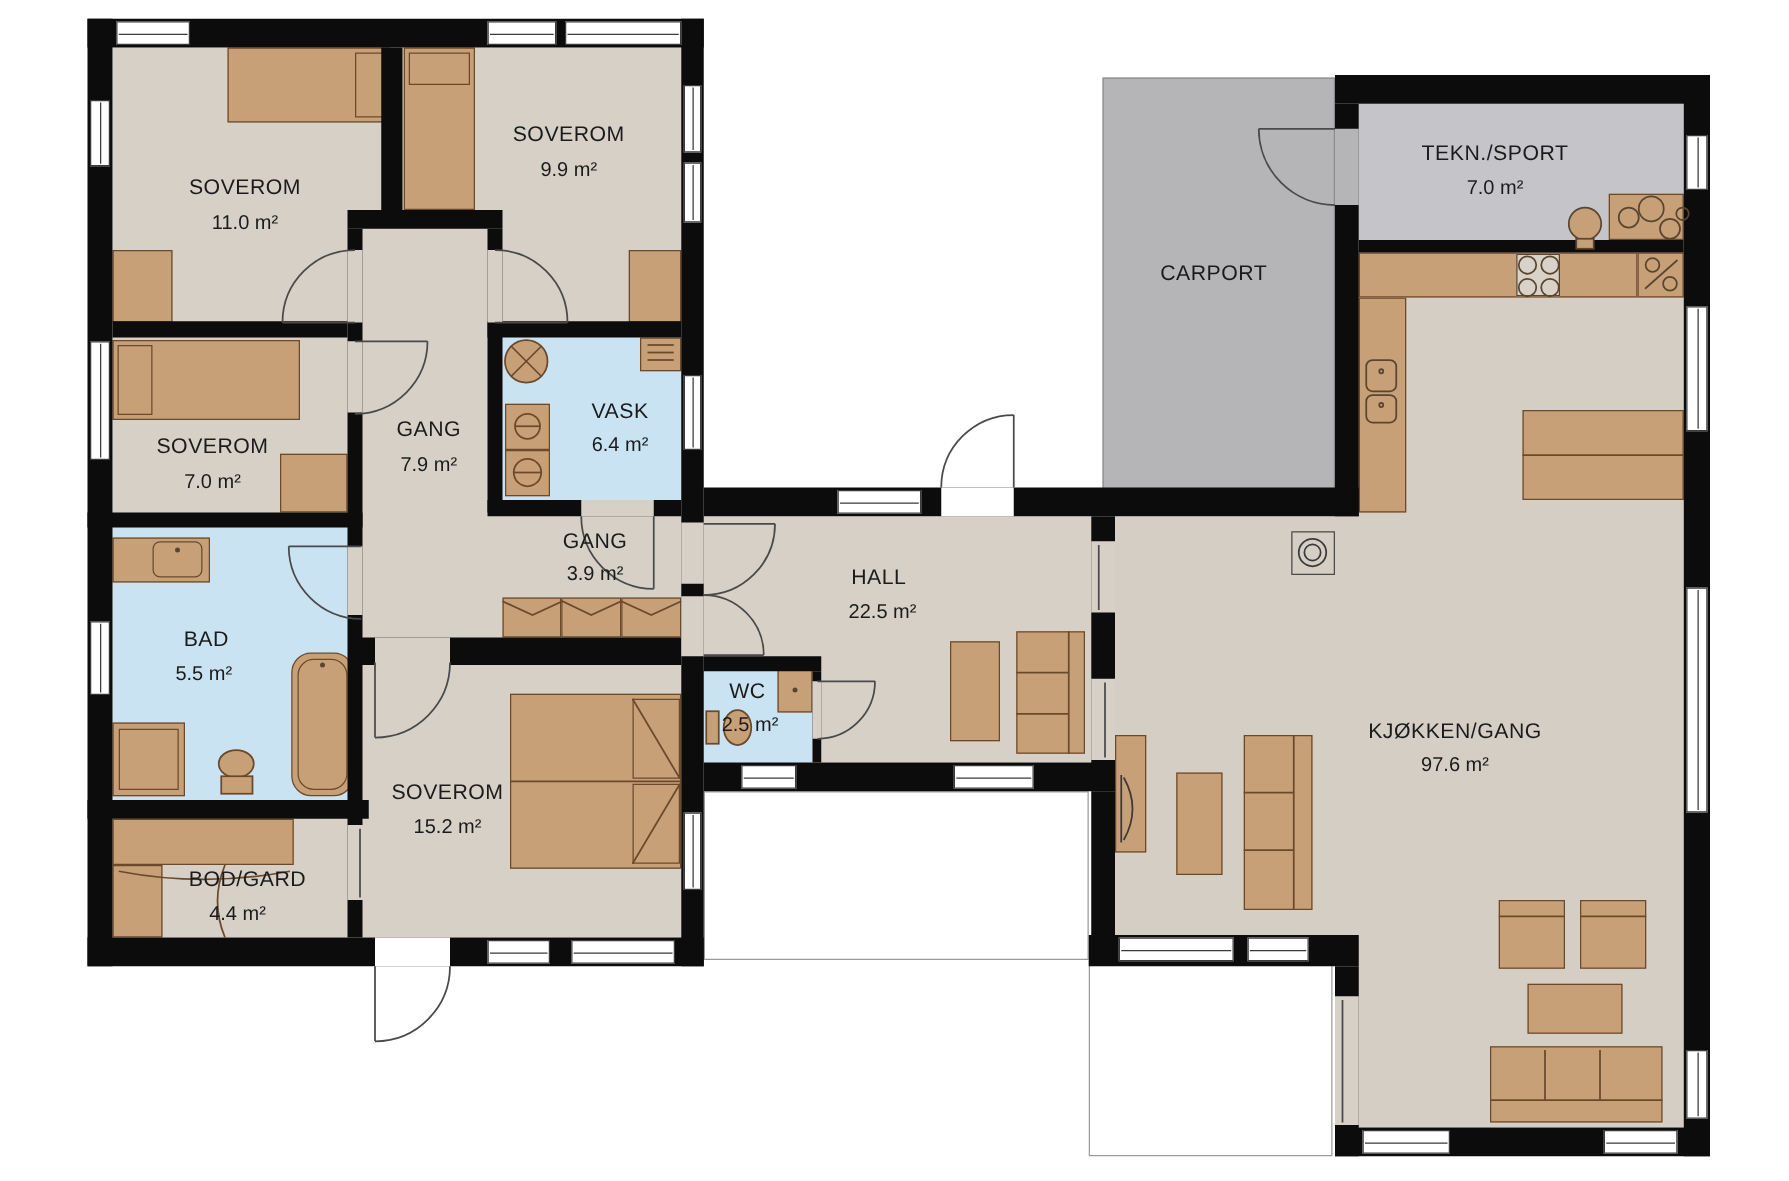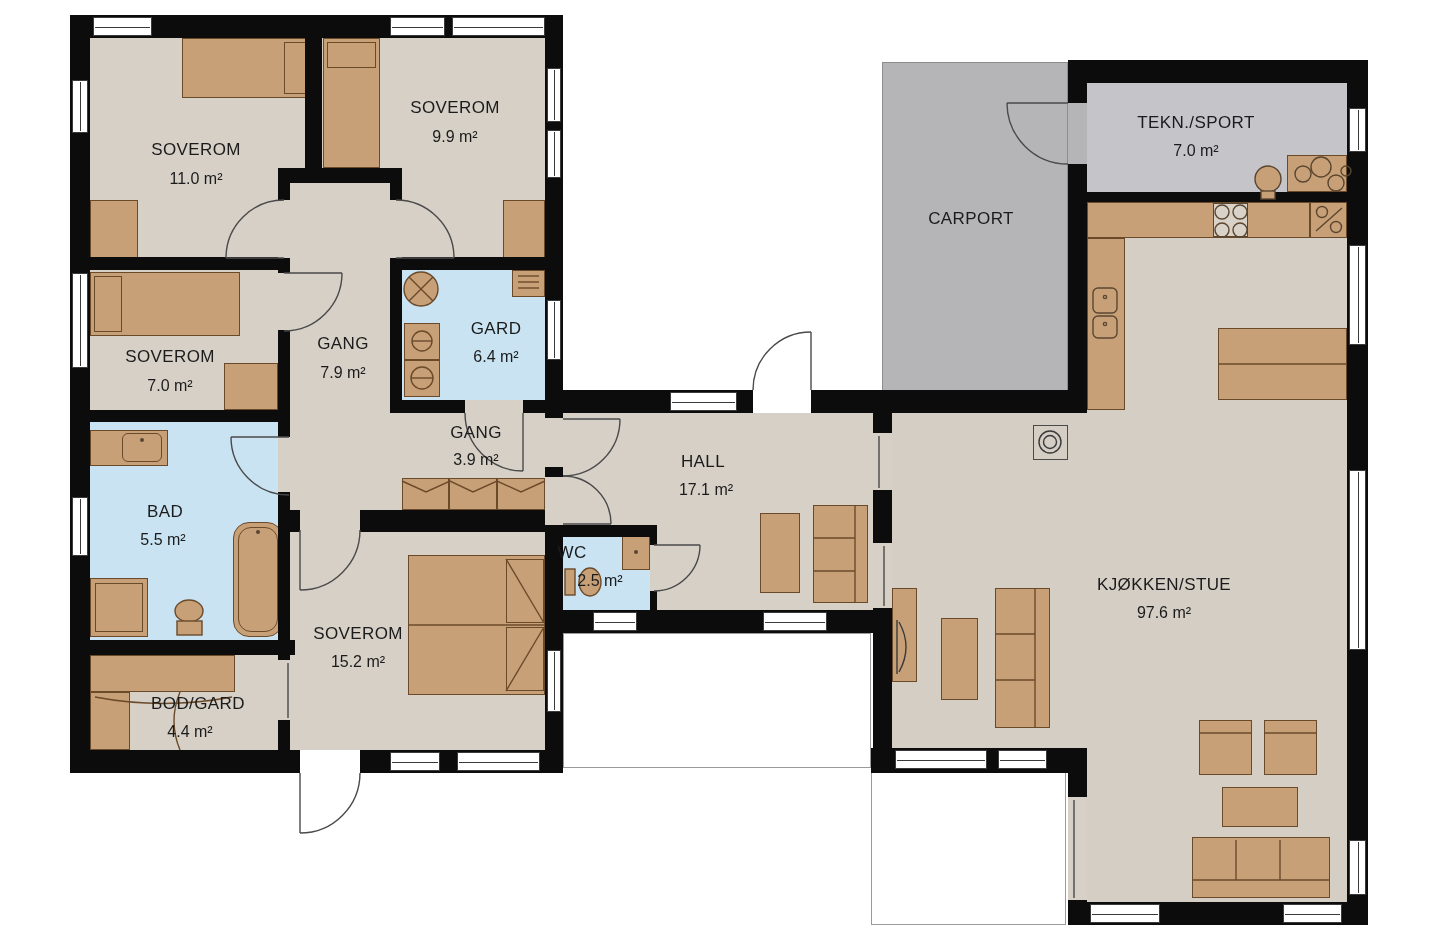--- a/index.html
+++ b/index.html
@@ -305,42 +305,42 @@
 
   <div class="label rname" style="left:455px;top:108px">SOVEROM</div>
   <div class="label rarea" style="left:455px;top:137px">9.9 m²</div>
 
   <div class="label rname" style="left:170px;top:357px">SOVEROM</div>
   <div class="label rarea" style="left:170px;top:386px">7.0 m²</div>
 
   <div class="label rname" style="left:343px;top:344px">GANG</div>
   <div class="label rarea" style="left:343px;top:373px">7.9 m²</div>
 
-  <div class="label rname" style="left:496px;top:329px">GARD</div>
+  <div class="label rname" style="left:496px;top:329px">VASK</div>
   <div class="label rarea" style="left:496px;top:357px">6.4 m²</div>
 
   <div class="label rname" style="left:476px;top:433px">GANG</div>
   <div class="label rarea" style="left:476px;top:460px">3.9 m²</div>
 
   <div class="label rname" style="left:165px;top:512px">BAD</div>
   <div class="label rarea" style="left:163px;top:540px">5.5 m²</div>
 
   <div class="label rname" style="left:198px;top:704px">BOD/GARD</div>
   <div class="label rarea" style="left:190px;top:732px">4.4 m²</div>
 
   <div class="label rname" style="left:358px;top:634px">SOVEROM</div>
   <div class="label rarea" style="left:358px;top:662px">15.2 m²</div>
 
-  <div class="label rname" style="left:572px;top:553px">WC</div>
+  <div class="label rname" style="left:598px;top:553px">WC</div>
   <div class="label rarea" style="left:600px;top:581px">2.5 m²</div>
 
   <div class="label rname" style="left:703px;top:462px">HALL</div>
-  <div class="label rarea" style="left:706px;top:490px">17.1 m²</div>
+  <div class="label rarea" style="left:706px;top:490px">22.5 m²</div>
 
   <div class="label rname" style="left:971px;top:219px">CARPORT</div>
 
   <div class="label rname" style="left:1196px;top:123px">TEKN./SPORT</div>
   <div class="label rarea" style="left:1196px;top:151px">7.0 m²</div>
 
-  <div class="label rname" style="left:1164px;top:585px">KJØKKEN/STUE</div>
+  <div class="label rname" style="left:1164px;top:585px">KJØKKEN/GANG</div>
   <div class="label rarea" style="left:1164px;top:613px">97.6 m²</div>
 
 </div>
 
 </body></html>

